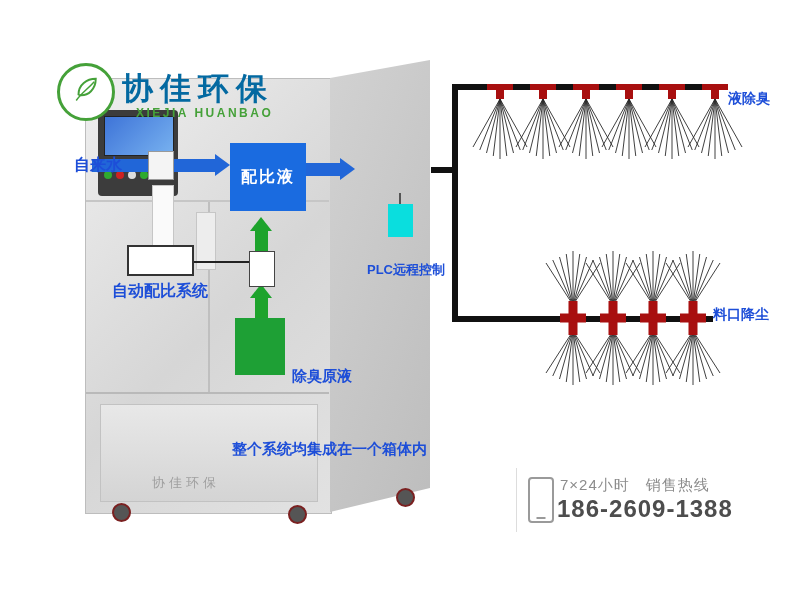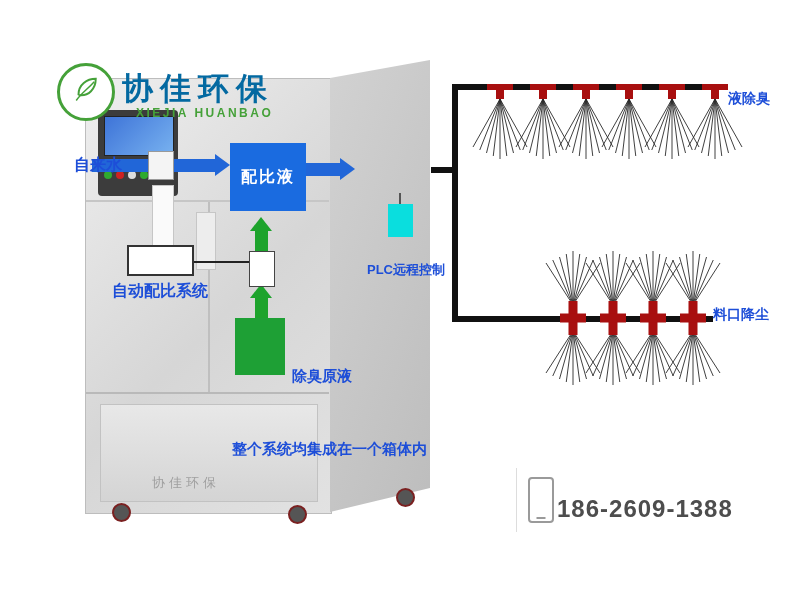--- a/index.html
+++ b/index.html
@@ -371,15 +371,16 @@
           <line x1="20" y1="88" x2="47" y2="130" stroke="#2a2a2a" stroke-width="0.9"></line>
           <rect x="15.5" y="58" width="9" height="34" fill="#a80f0f"></rect>
           <rect x="7" y="70.5" width="26" height="9" fill="#a80f0f"></rect>
         </svg>
       </div>
     </div>
   <div class="abs lbl lbl-bottom-spray">料口降尘</div>
 
   <div class="abs contact-divider"></div>
   <div class="abs phone-icon"></div>
+  <div class="abs lbl hotline-label">7×24小时　销售热线</div>
   <div class="abs lbl phone-number">186-2609-1388</div>
 
 </div>
 
 </body></html>

